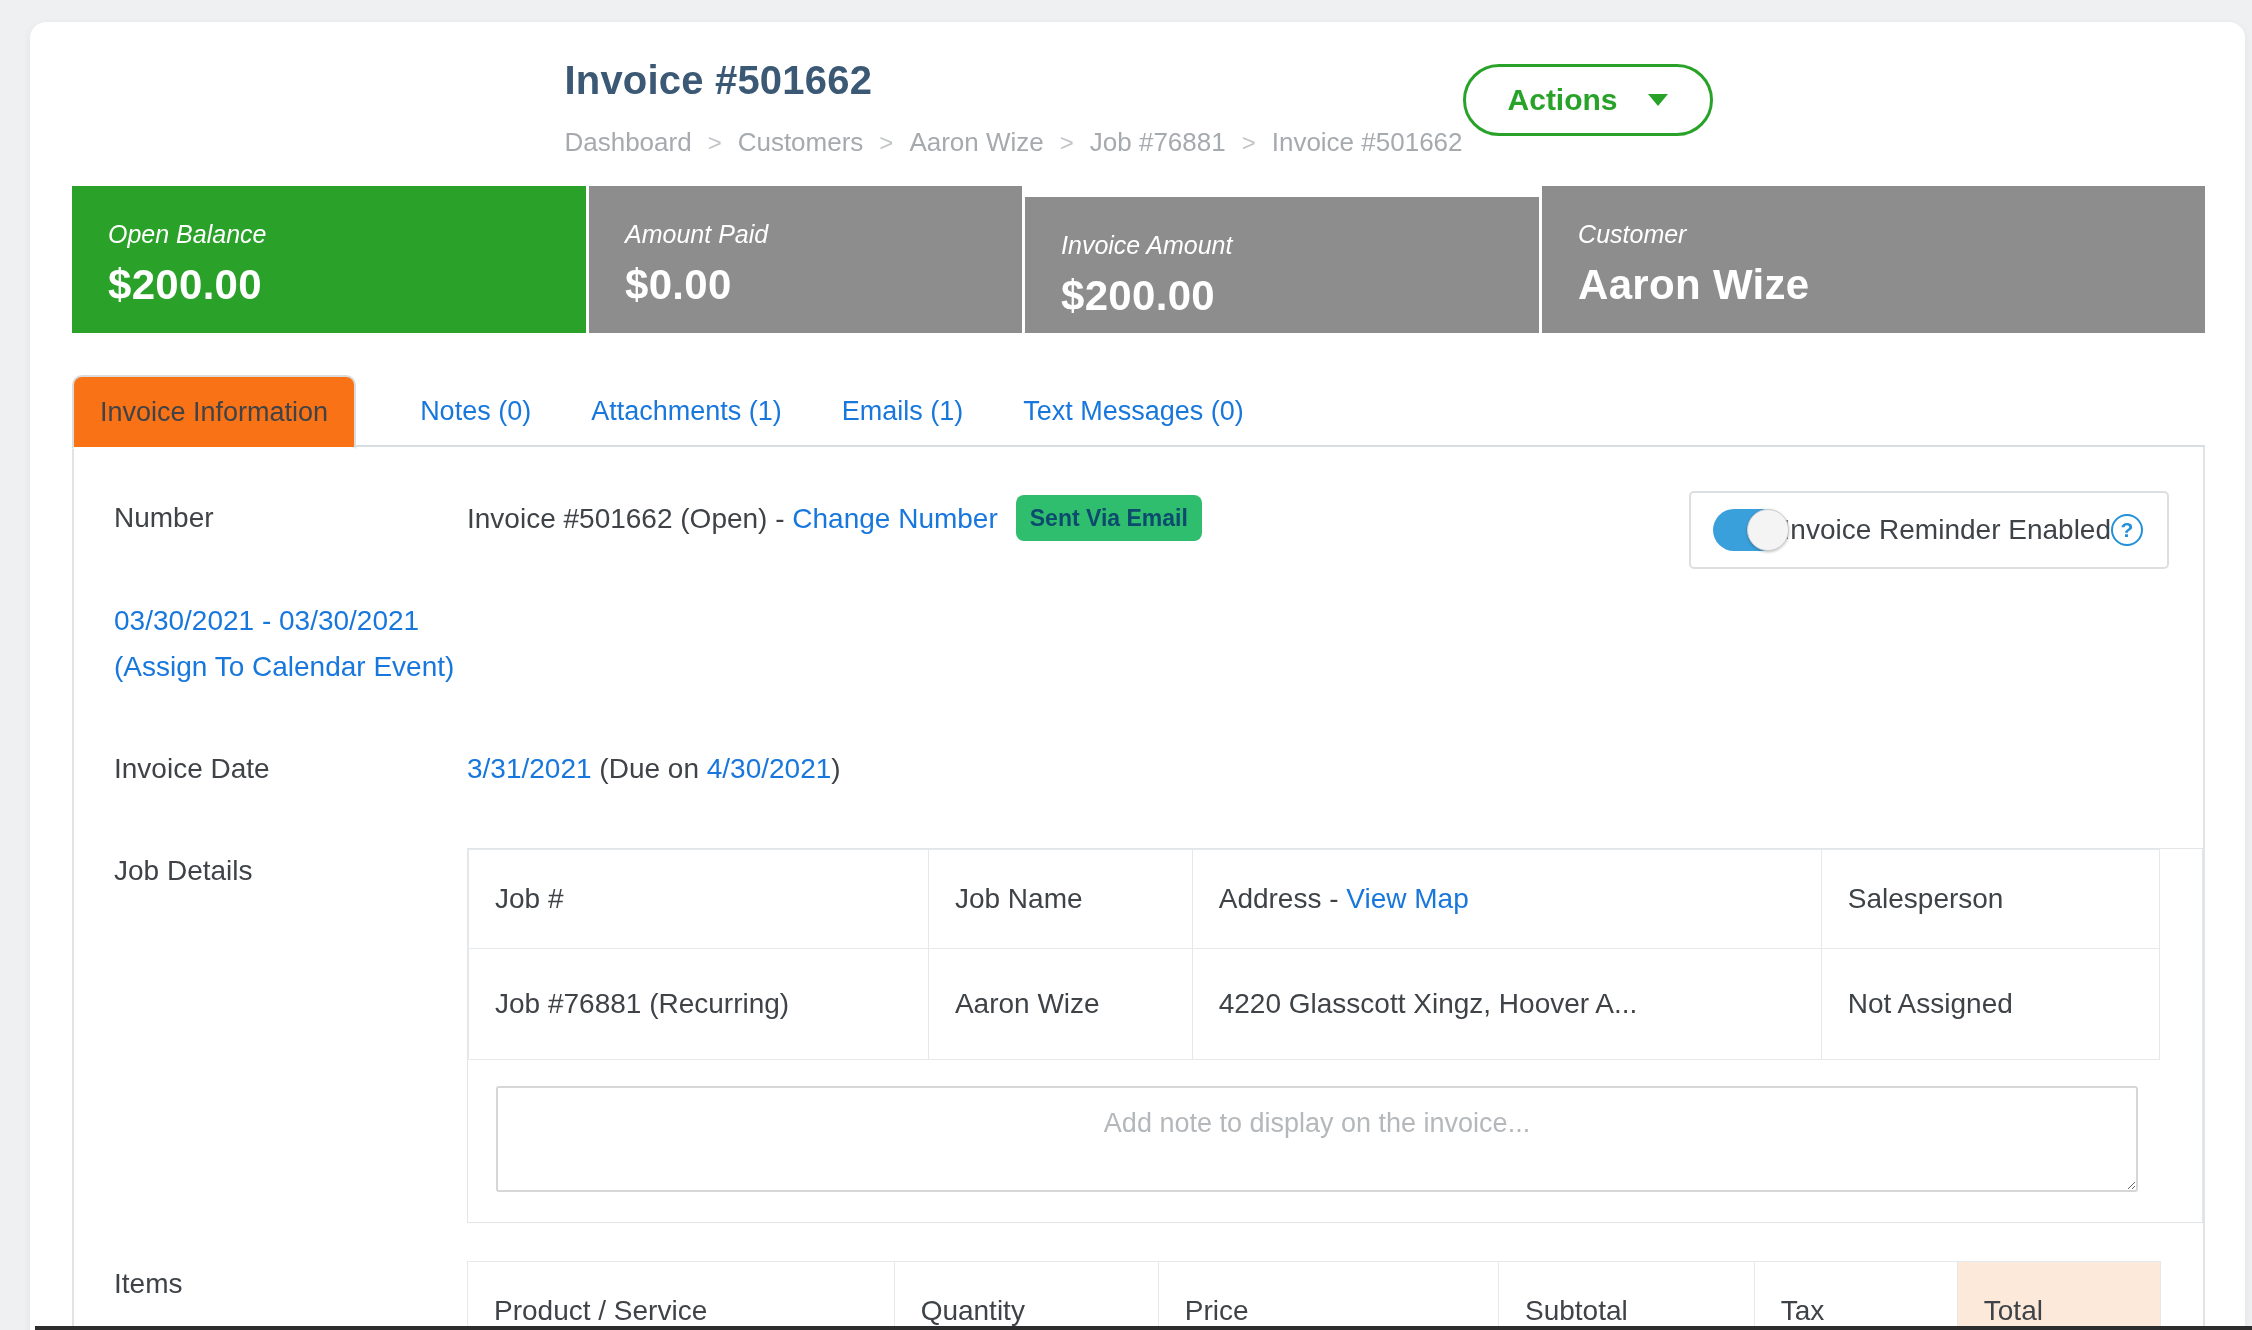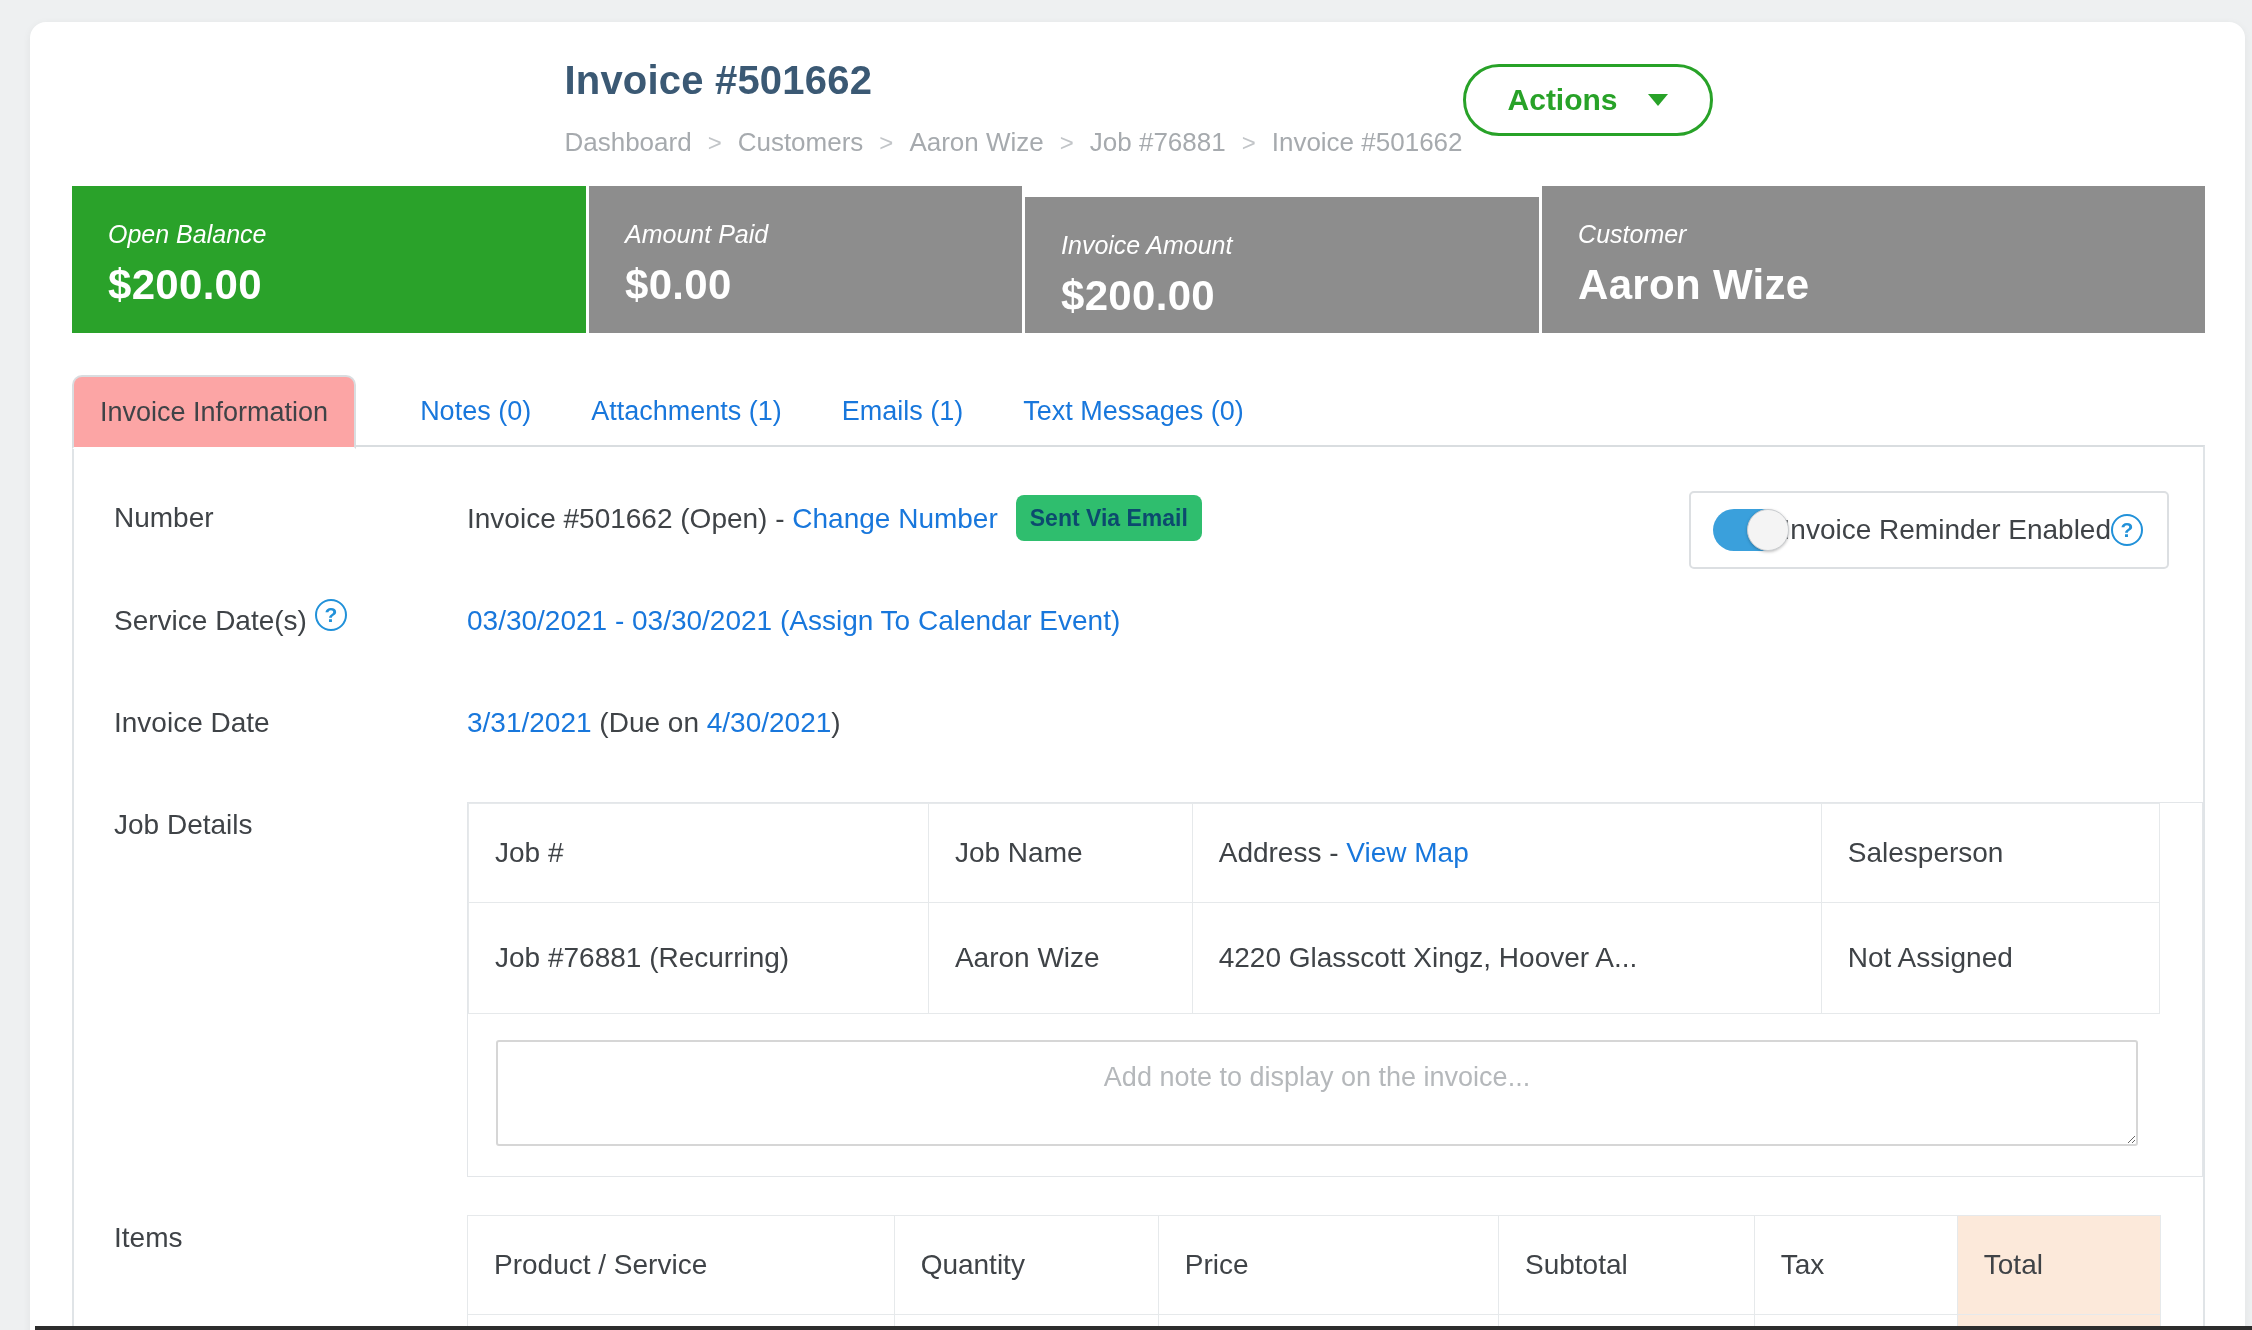--- a/index.html
+++ b/index.html
@@ -46,21 +46,21 @@
   .sum-card.green { background: #2aa22a; width: 24.1%; }
   .sum-card.gray  { background: #8d8d8d; }
   .sum-card.w1 { width: 20.3%; }
   .sum-card.w2 { width: 24.1%; margin-top: 11px; }
   .sum-card.w3 { flex: 1; }
   .sum-label { font-size: 25px; font-style: italic; margin-bottom: 12px; }
   .sum-value { font-size: 42px; font-weight: 700; letter-spacing: 0.3px; }
   
   .tabs-row { display: flex; align-items: stretch; height: 72px; margin-top: 42px; position: relative; z-index: 2; }
   .tab-active {
-    background: #fca5a5;
+    background: #f97316;
     border: 2px solid #d9dde0; border-bottom: 2px solid #ffffff;
     border-radius: 10px 10px 0 0;
     padding: 0 26px; margin-bottom: -2px;
     font-size: 27px; color: #3f4347;
     display: flex; align-items: center; cursor: default;
   }
   .tab-link {
     font-size: 27px; color: #1877dc; text-decoration: none;
     display: flex; align-items: center; padding: 0 30px; cursor: pointer;
   }
@@ -203,23 +203,20 @@
     </div>
 
     <div class="field-row">
       <div class="field-label">Number</div>
       <div>
         <span>Invoice #501662 (Open) - </span><a class="link">Change Number</a><span class="badge-sent">Sent Via Email</span>
       </div>
     </div>
 
     <div class="field-row">
-      <div class="field-label">
-        <span>Service Date(s)</span><span class="help-icon">?</span>
-      </div>
       <div>
         <a class="link">03/30/2021 - 03/30/2021</a>
         <a class="link">(Assign To Calendar Event)</a>
       </div>
     </div>
 
     <div class="field-row">
       <div class="field-label">Invoice Date</div>
       <div>
         <a class="link">3/31/2021</a><span> (Due on </span><a class="link">4/30/2021</a><span>)</span>

